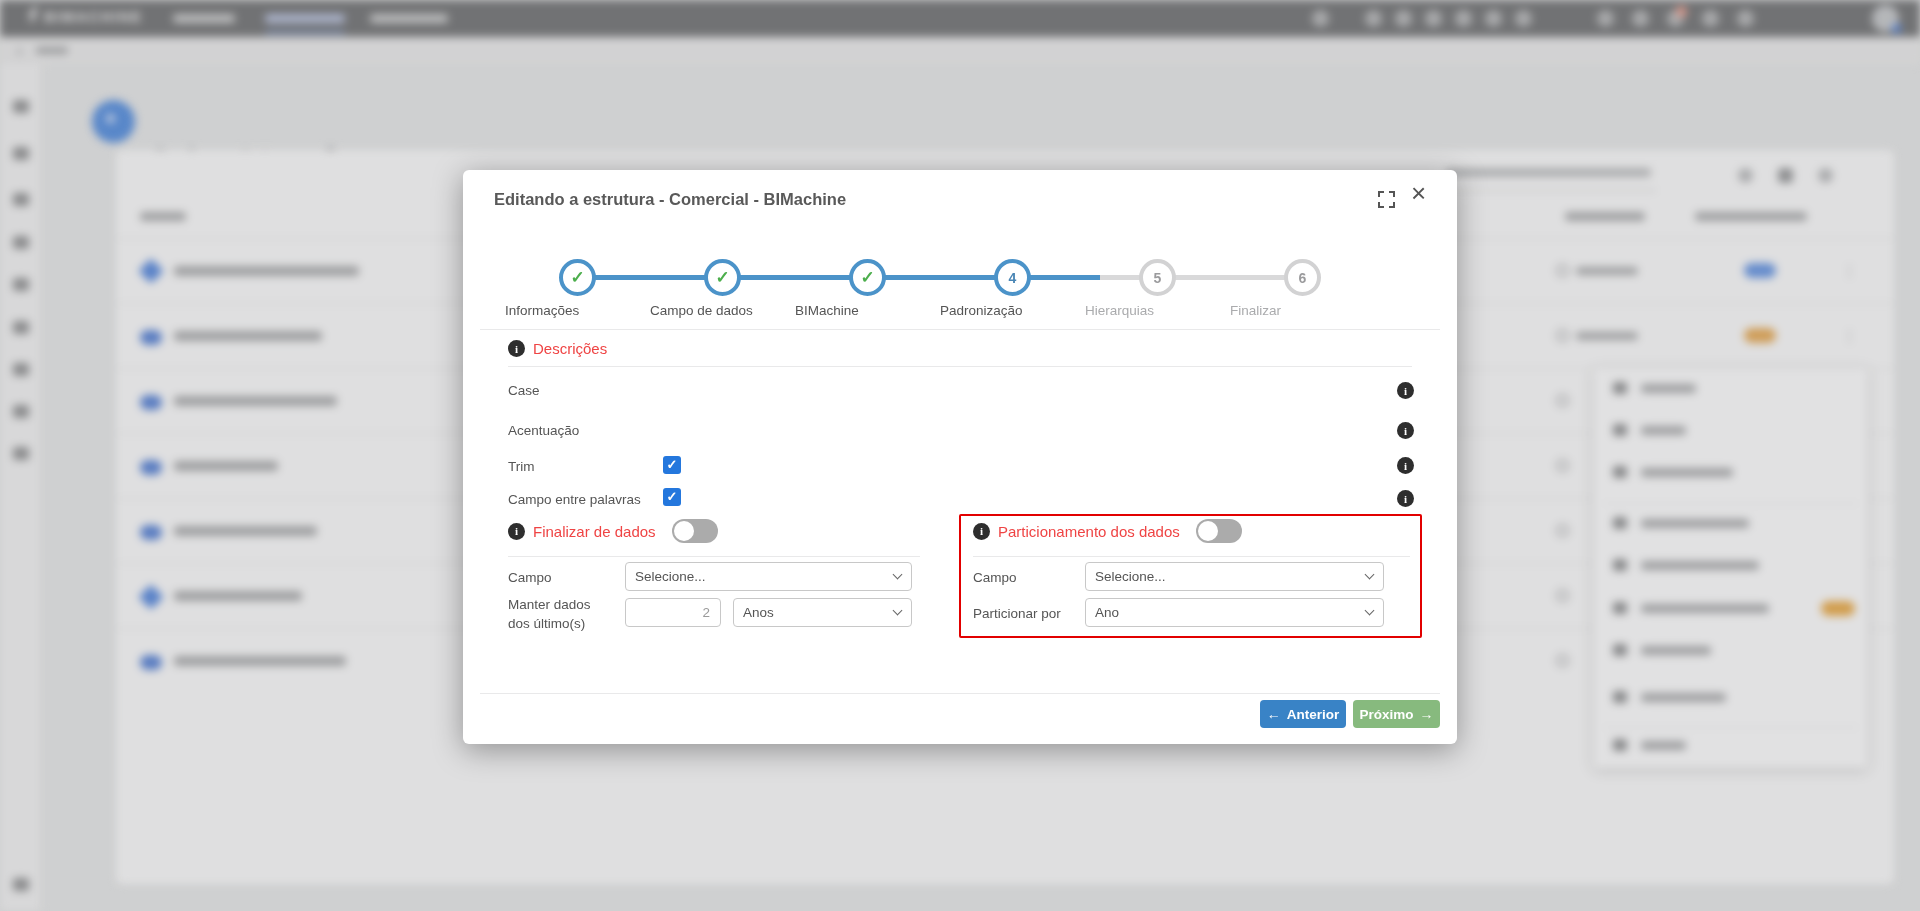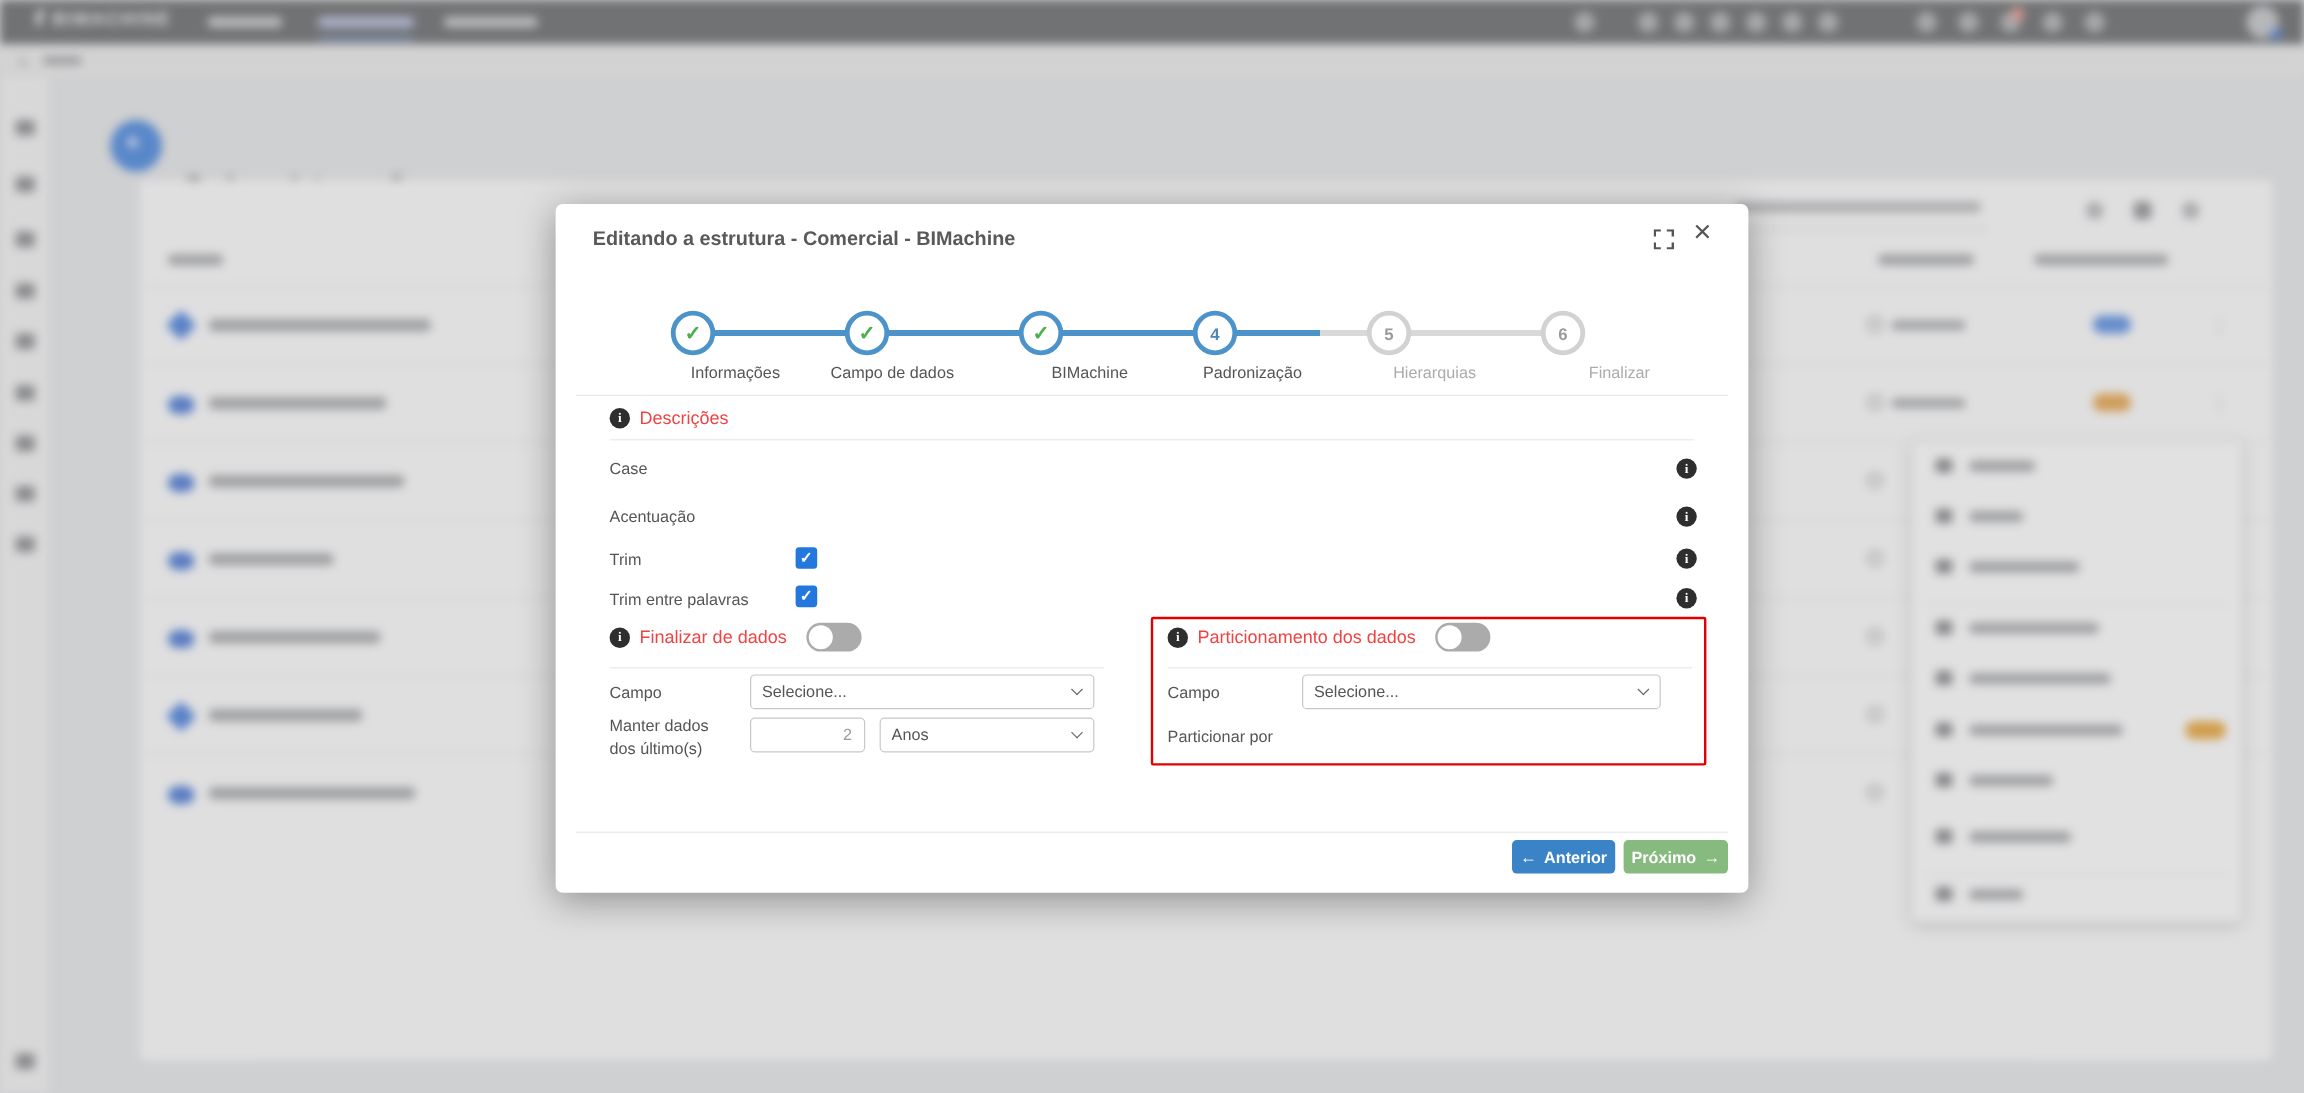--- a/index.html
+++ b/index.html
@@ -56,21 +56,21 @@
   .stepper{position:absolute;left:42px;top:68px;width:870px;height:92px;}
   .sline{position:absolute;top:37px;height:5px;}
   .sline.blue{background:#4b93c9;}
   .sline.gray{background:#d9d9da;}
   .step{position:absolute;top:0;width:145px;}
   .scircle{position:absolute;left:54px;top:21px;width:37px;height:37px;border-radius:50%;background:#fff;border:4px solid #4b93c9;display:flex;align-items:center;justify-content:center;font-weight:bold;}
   .step.pending .scircle{border-color:#d2d2d3;}
   .scheck{color:#4cae4c;font-size:17px;font-weight:bold;}
   .snum{font-size:14px;color:#4a86b5;}
   .step.pending .snum{color:#9b9b9d;}
-  .slabel{position:absolute;top:65px;width:145px;text-align:right;font-size:13.5px;color:#555;}
+  .slabel{position:absolute;top:65px;width:145px;text-align:left;font-size:13.5px;color:#555;}
   .step.pending .slabel{color:#aaabad;}
 
   .m-div{position:absolute;height:1px;background:#e9e9ea;}
   .sec-title{position:absolute;display:flex;align-items:center;gap:8px;}
   .sec-title span.txt{font-size:15px;color:#ef4444;}
   .info-ic{width:17px;height:17px;border-radius:50%;background:#2e2e2e;color:#fff;font-size:11px;font-weight:bold;display:inline-flex;align-items:center;justify-content:center;font-family:"Liberation Serif",serif;flex:none;}
   .info-abs{position:absolute;}
   .f-label{position:absolute;font-size:13.5px;color:#555;line-height:19px;}
   .sel-wrap{position:absolute;}
   .sel-wrap select{width:100%;height:29px;border:1px solid #c8c8c8;border-radius:4px;background:#fff;color:#555;font-size:13.5px;padding:0 24px 0 9px;appearance:none;-webkit-appearance:none;}
@@ -294,21 +294,21 @@
 
     <div class="f-label" style="left:45px;top:251px;">Acentuação</div>
     <span class="info-ic info-abs" style="left:934px;top:252px;">i</span>
 
     <div class="f-label" style="left:45px;top:287px;">Trim</div>
     <span class="cbox" style="left:200px;top:286px;">
         <span>✓</span>
       </span>
     <span class="info-ic info-abs" style="left:934px;top:287px;">i</span>
 
-    <div class="f-label" style="left:45px;top:320px;">Trim entre palavras</div>
+    <div class="f-label" style="left:45px;top:320px;">Campo entre palavras</div>
     <span class="cbox" style="left:200px;top:318px;">
         <span>✓</span>
       </span>
     <span class="info-ic info-abs" style="left:934px;top:320px;">i</span>
 
     <div class="sec-title" style="left:45px;top:349px;">
       <span class="info-ic">i</span>
       <span class="txt">Finalizar de dados</span>
       <span class="toggle" style="margin-left:8px;">
           <span class="knob"></span>
@@ -339,20 +339,24 @@
     </div>
     <div class="m-div" style="left:510px;top:386px;width:437px;"></div>
 
     <div class="f-label" style="left:510px;top:398px;">Campo</div>
     <div class="sel-wrap" style="left:622px;top:392px;width:299px;">
       <select><option>Selecione...</option></select>
       <span class="chev"></span>
     </div>
 
     <div class="f-label" style="left:510px;top:434px;">Particionar por</div>
+    <div class="sel-wrap" style="left:622px;top:428px;width:299px;">
+      <select><option>Ano</option></select>
+      <span class="chev"></span>
+    </div>
 
     <div class="m-div" style="left:17px;top:523px;width:960px;"></div>
     <button class="btn btn-prev">
       <span class="arr">←</span>
       <span>Anterior</span>
     </button>
     <button class="btn btn-next">
       <span>Próximo</span>
       <span class="arr">→</span>
     </button>

